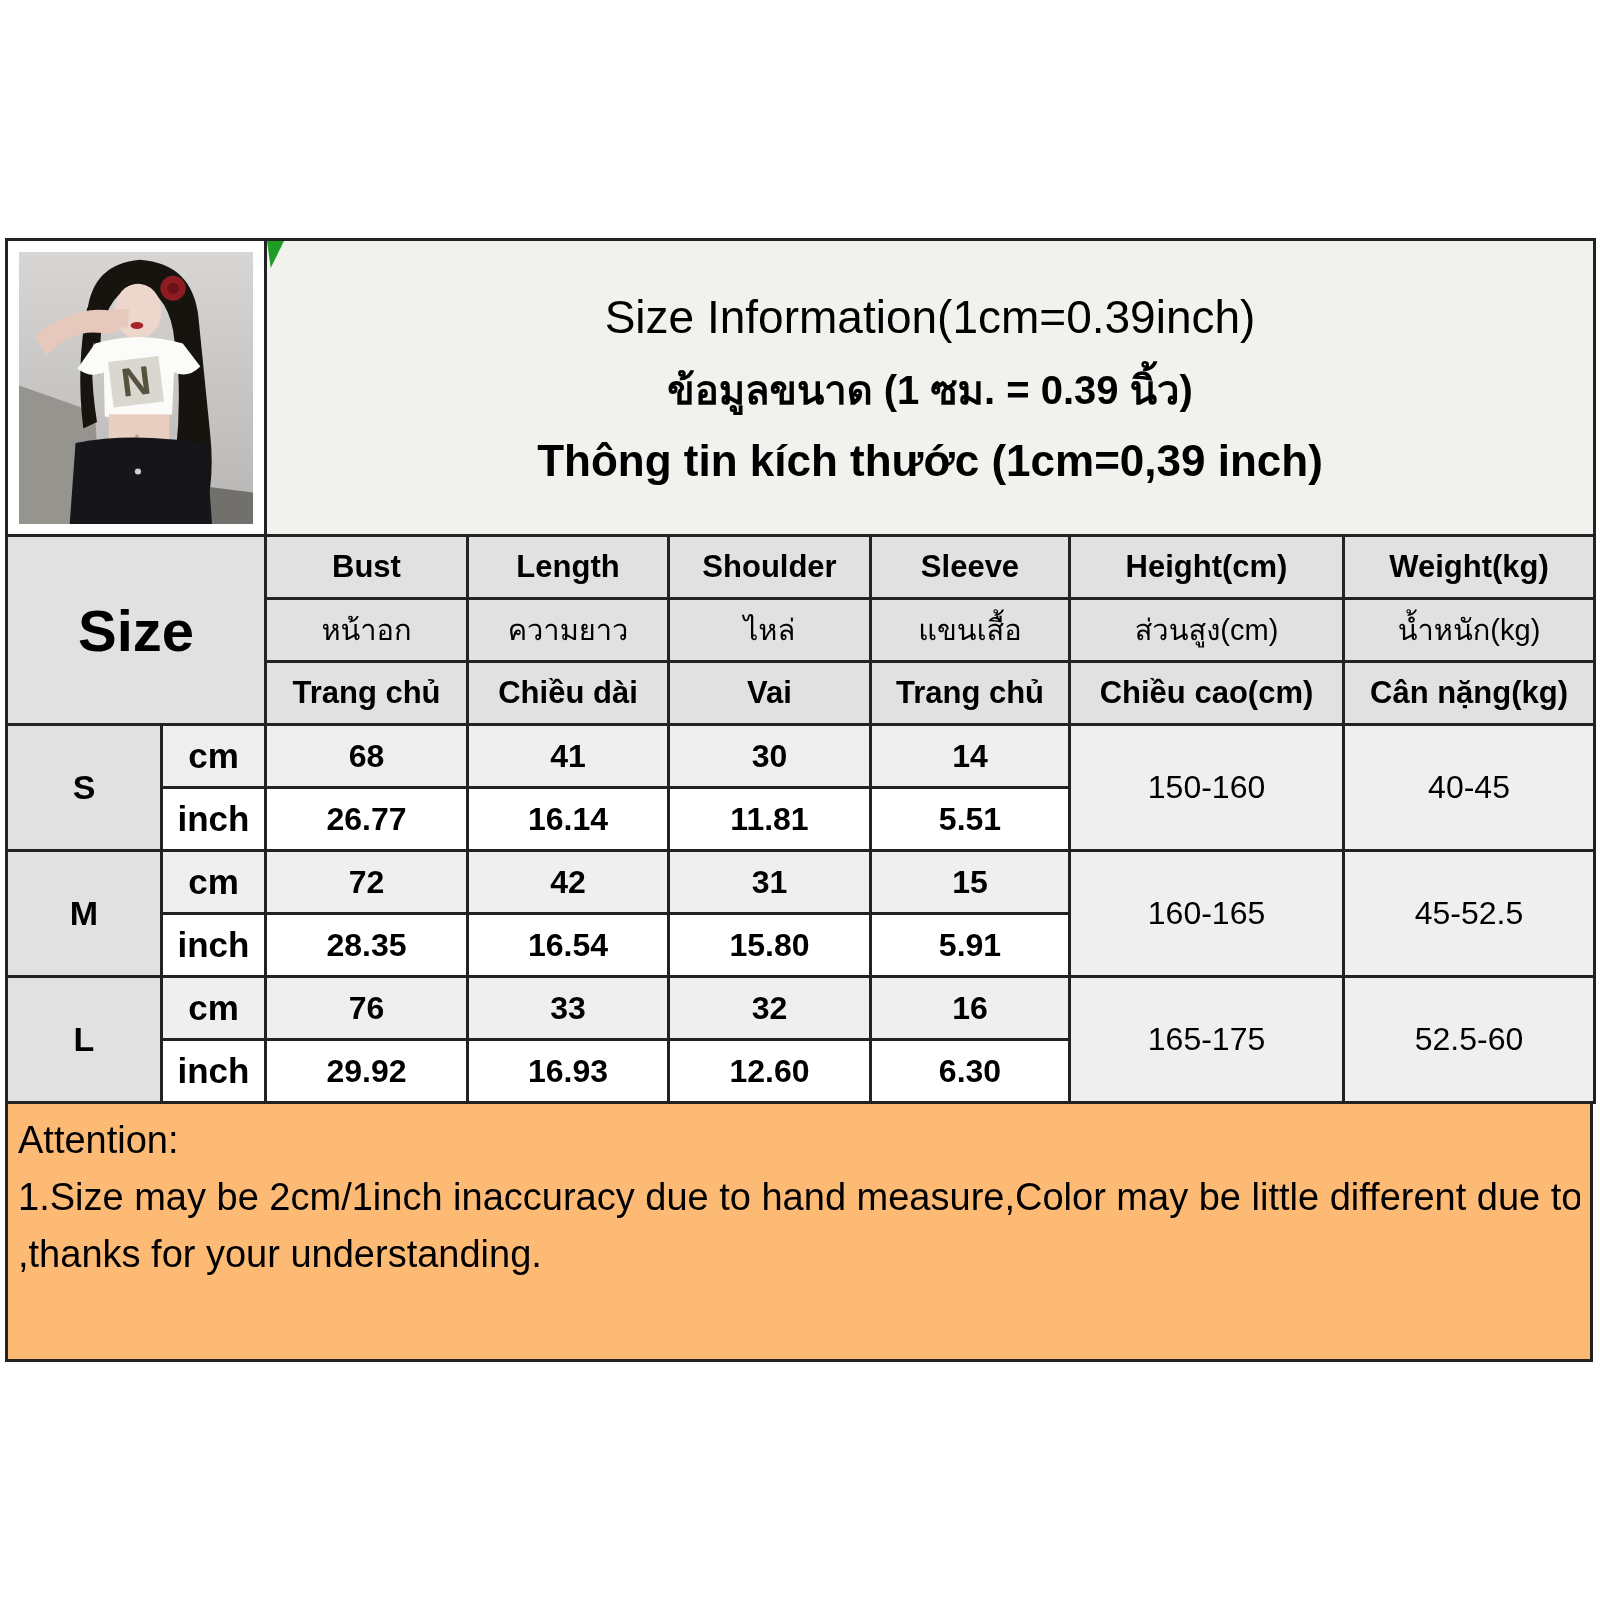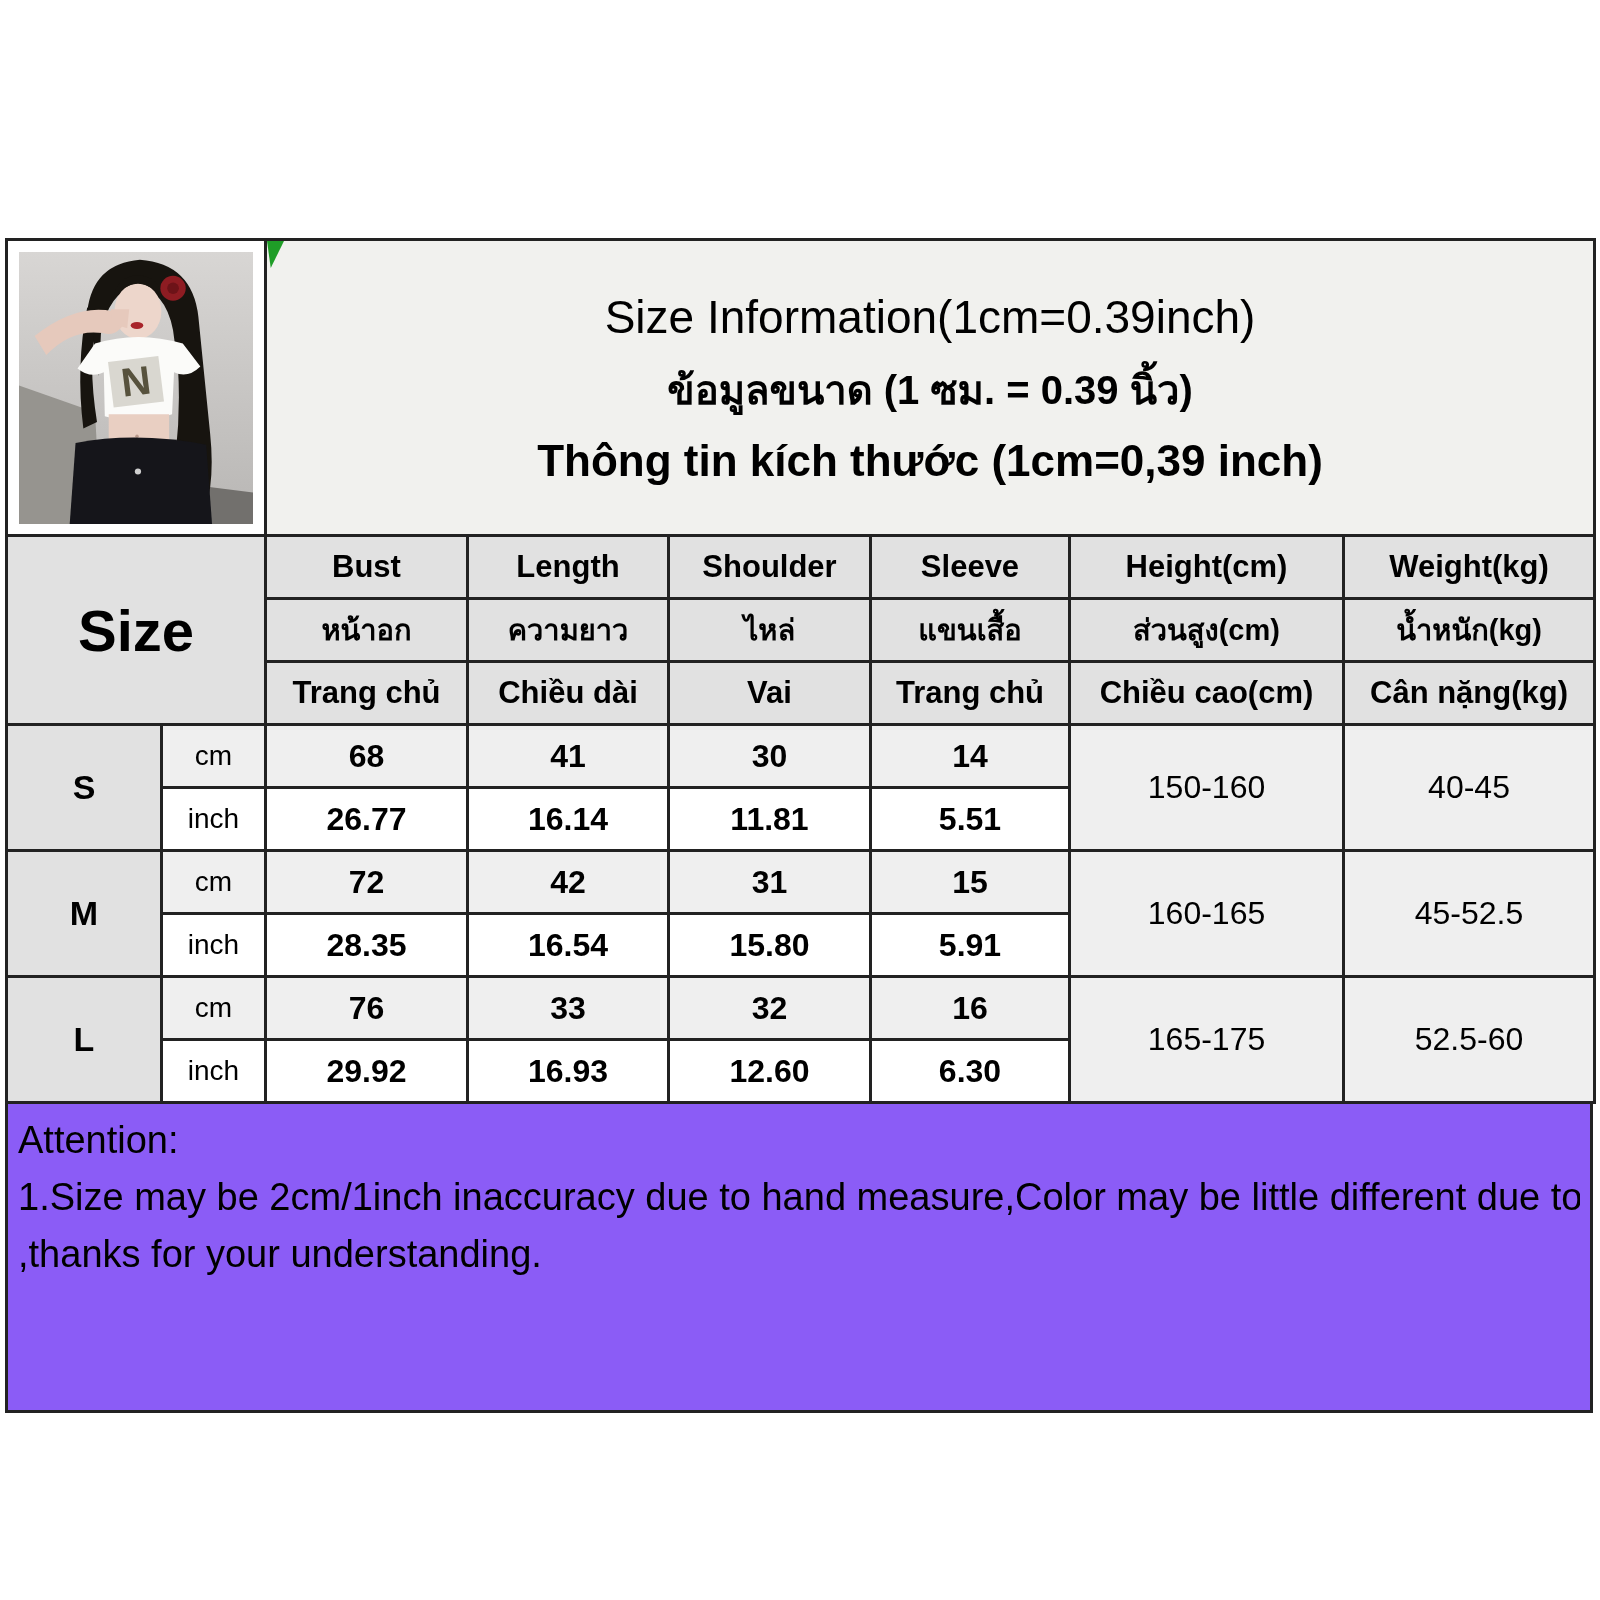--- a/index.html
+++ b/index.html
@@ -34,30 +34,30 @@
   .title-cell .t-th { font-size:40px; font-weight:bold; margin-top:14px; }
   .title-cell .t-vi { font-size:44px; font-weight:bold; margin-top:14px; }
 
   .green-tri {
     position:absolute; left:0; top:0; width:17px; height:27px;
     background:#1f9d27; clip-path:polygon(0 0, 100% 0, 22% 100%);
   }
 
   .size-corner { font-size:58px; font-weight:bold; }
   .hdr-en { font-size:31px; font-weight:bold; }
-  .hdr-th { font-size:29px; font-weight:bold; }
+  .hdr-th { font-size:29px; font-weight:normal; }
   .hdr-vi { font-size:31px; font-weight:bold; }
   .size-letter { font-size:34px; font-weight:bold; }
-  .unit-label  { font-size:28px; font-weight:normal; }
+  .unit-label  { font-size:35px; font-weight:bold; }
   .num         { font-size:32px; font-weight:bold; }
   .range       { font-size:32px; font-weight:normal; }
 
   .attention-box {
-    width:1588px; height:309px; border:3px solid #222222; border-top:none;
-    background:#8b5cf6; padding:8px 10px 0 10px;
+    width:1588px; height:258px; border:3px solid #222222; border-top:none;
+    background:#fdba74; padding:8px 10px 0 10px;
   }
   .attention-box .att-line {
     font-size:38px; line-height:57px; font-weight:normal; white-space:nowrap;
     overflow:hidden;
   }
 
   
   .photo-frame { width:100%; height:274px; background:#ffffff;
     display:flex; align-items:center; justify-content:center; }
   .photo-frame svg { width:234px; height:272px; display:block; }

